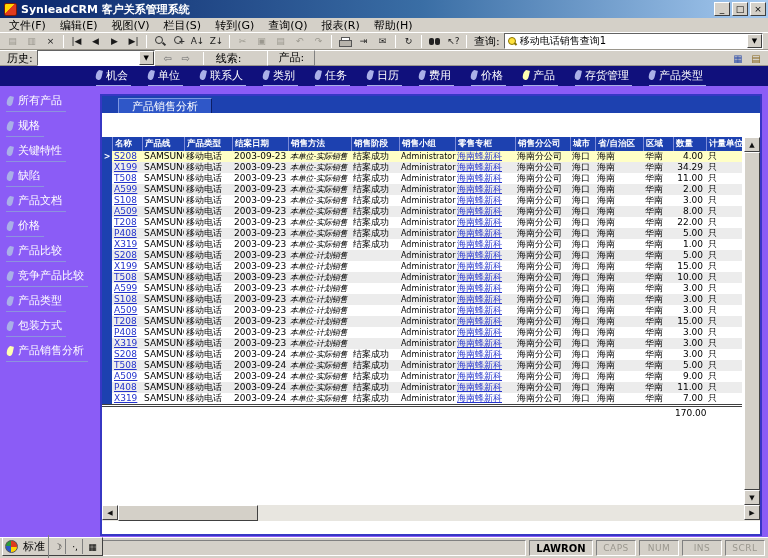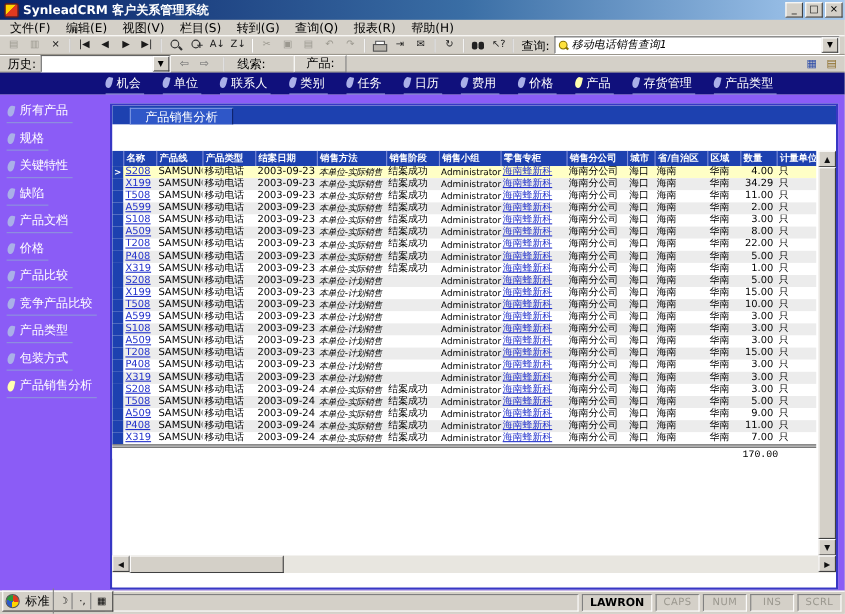--- a/index.html
+++ b/index.html
@@ -19,21 +19,21 @@
 
   
   .toolbar{height:18px;flex:none;display:flex;align-items:center;padding:0 3px;border-top:1px solid #fff;border-bottom:1px solid #9a968c;}
   .tb-btn{width:19px;height:16px;display:flex;align-items:center;justify-content:center;color:#1a1a1a;cursor:default;}
   .tb-btn.off{color:#9b988f;}
   .tglyph{font-size:9px;line-height:10px;white-space:nowrap;}
   .tb-sep{width:1px;height:13px;background:#808080;border-right:1px solid #fff;margin:0 3px;flex:none;}
   .spacer{flex:1;}
   .bar-label{font-size:11px;white-space:nowrap;padding:0 4px;}
   .combo{height:16px;background:#fff;border:1px solid;border-color:#636363 #fff #fff #636363;display:flex;align-items:center;}
-  .combo .ctext{flex:1;font-size:10px;padding-left:2px;white-space:nowrap;overflow:hidden;font-style:italic;}
+  .combo .ctext{flex:1;font-size:10px;padding-left:2px;white-space:nowrap;overflow:hidden;}
   .combo .cbtn{width:15px;height:14px;background:#d4d0c8;border:1px solid;border-color:#fff #404040 #404040 #fff;font-size:7px;text-align:center;line-height:12px;flex:none;}
   .q-mag{width:8px;height:8px;flex:none;margin:0 2px 0 3px;position:relative;}
   .q-mag::before{content:"";position:absolute;left:0;top:0;width:6px;height:6px;border:1px solid #8a7400;border-radius:50%;background:#ffe23c;}
   .q-mag::after{content:"";position:absolute;left:6px;top:6px;width:3px;height:2px;background:#8a7400;transform:rotate(45deg);}
   .raised{border:1px solid;border-color:#fff #808080 #808080 #fff;background:#d4d0c8;padding:0 10px;font-size:11px;height:16px;line-height:14px;}
   .mini-btn{width:18px;height:16px;display:flex;align-items:center;justify-content:center;font-size:10px;}
 
   
   .ticon{display:inline-block;position:relative;}
   .icon-mag,.icon-magplus{width:10px;height:10px;}
@@ -69,21 +69,21 @@
   .th.sel{border-left:none;}
   .row{display:flex;height:11px;flex:none;font-size:9px;line-height:11px;background:#fff;}
   .row.alt{background:#ececec;}
   .row.sel-row{background:#ffffc6;}
   .cell{padding-left:2px;white-space:nowrap;overflow:hidden;}
   .cell.selcol{background:#1d41b0;color:#fff;font-size:8px;font-weight:bold;text-align:center;padding:0;flex:none;}
   .cell.link{color:#2433cc;text-decoration:underline;}
   .cell.num{text-align:right;padding-right:3px;}
   .cell.c4{font-size:8px;letter-spacing:-0.2px;font-style:italic;}
   .cell.c6{font-size:8px;overflow:visible;}
-  .total-row{display:flex;height:13px;flex:none;border-top:3px double #404040;font-size:9px;line-height:12px;background:#fff;font-family:Liberation Mono, monospace;}
+  .total-row{display:flex;height:13px;flex:none;border-top:3px double #404040;font-size:9px;line-height:12px;background:#fff;}
   .total-row .cell{overflow:visible;}
 
   
   .vscroll{width:16px;flex:none;margin-left:auto;background:#e8e6e0;display:flex;flex-direction:column;}
   .sbtn{width:16px;height:15px;flex:none;background:#d4d0c8;border:1px solid;border-color:#fff #404040 #404040 #fff;font-size:7px;display:flex;align-items:center;justify-content:center;color:#111;}
   .vthumb{flex:1;background:#d4d0c8;border:1px solid;border-color:#fff #404040 #404040 #fff;}
   .hscroll{height:16px;flex:none;display:flex;background:#e8e6e0;}
   .hthumb{width:140px;flex:none;background:#d4d0c8;border:1px solid;border-color:#fff #404040 #404040 #fff;}
   .bottomgap{height:13px;flex:none;background:#fff;}
 

